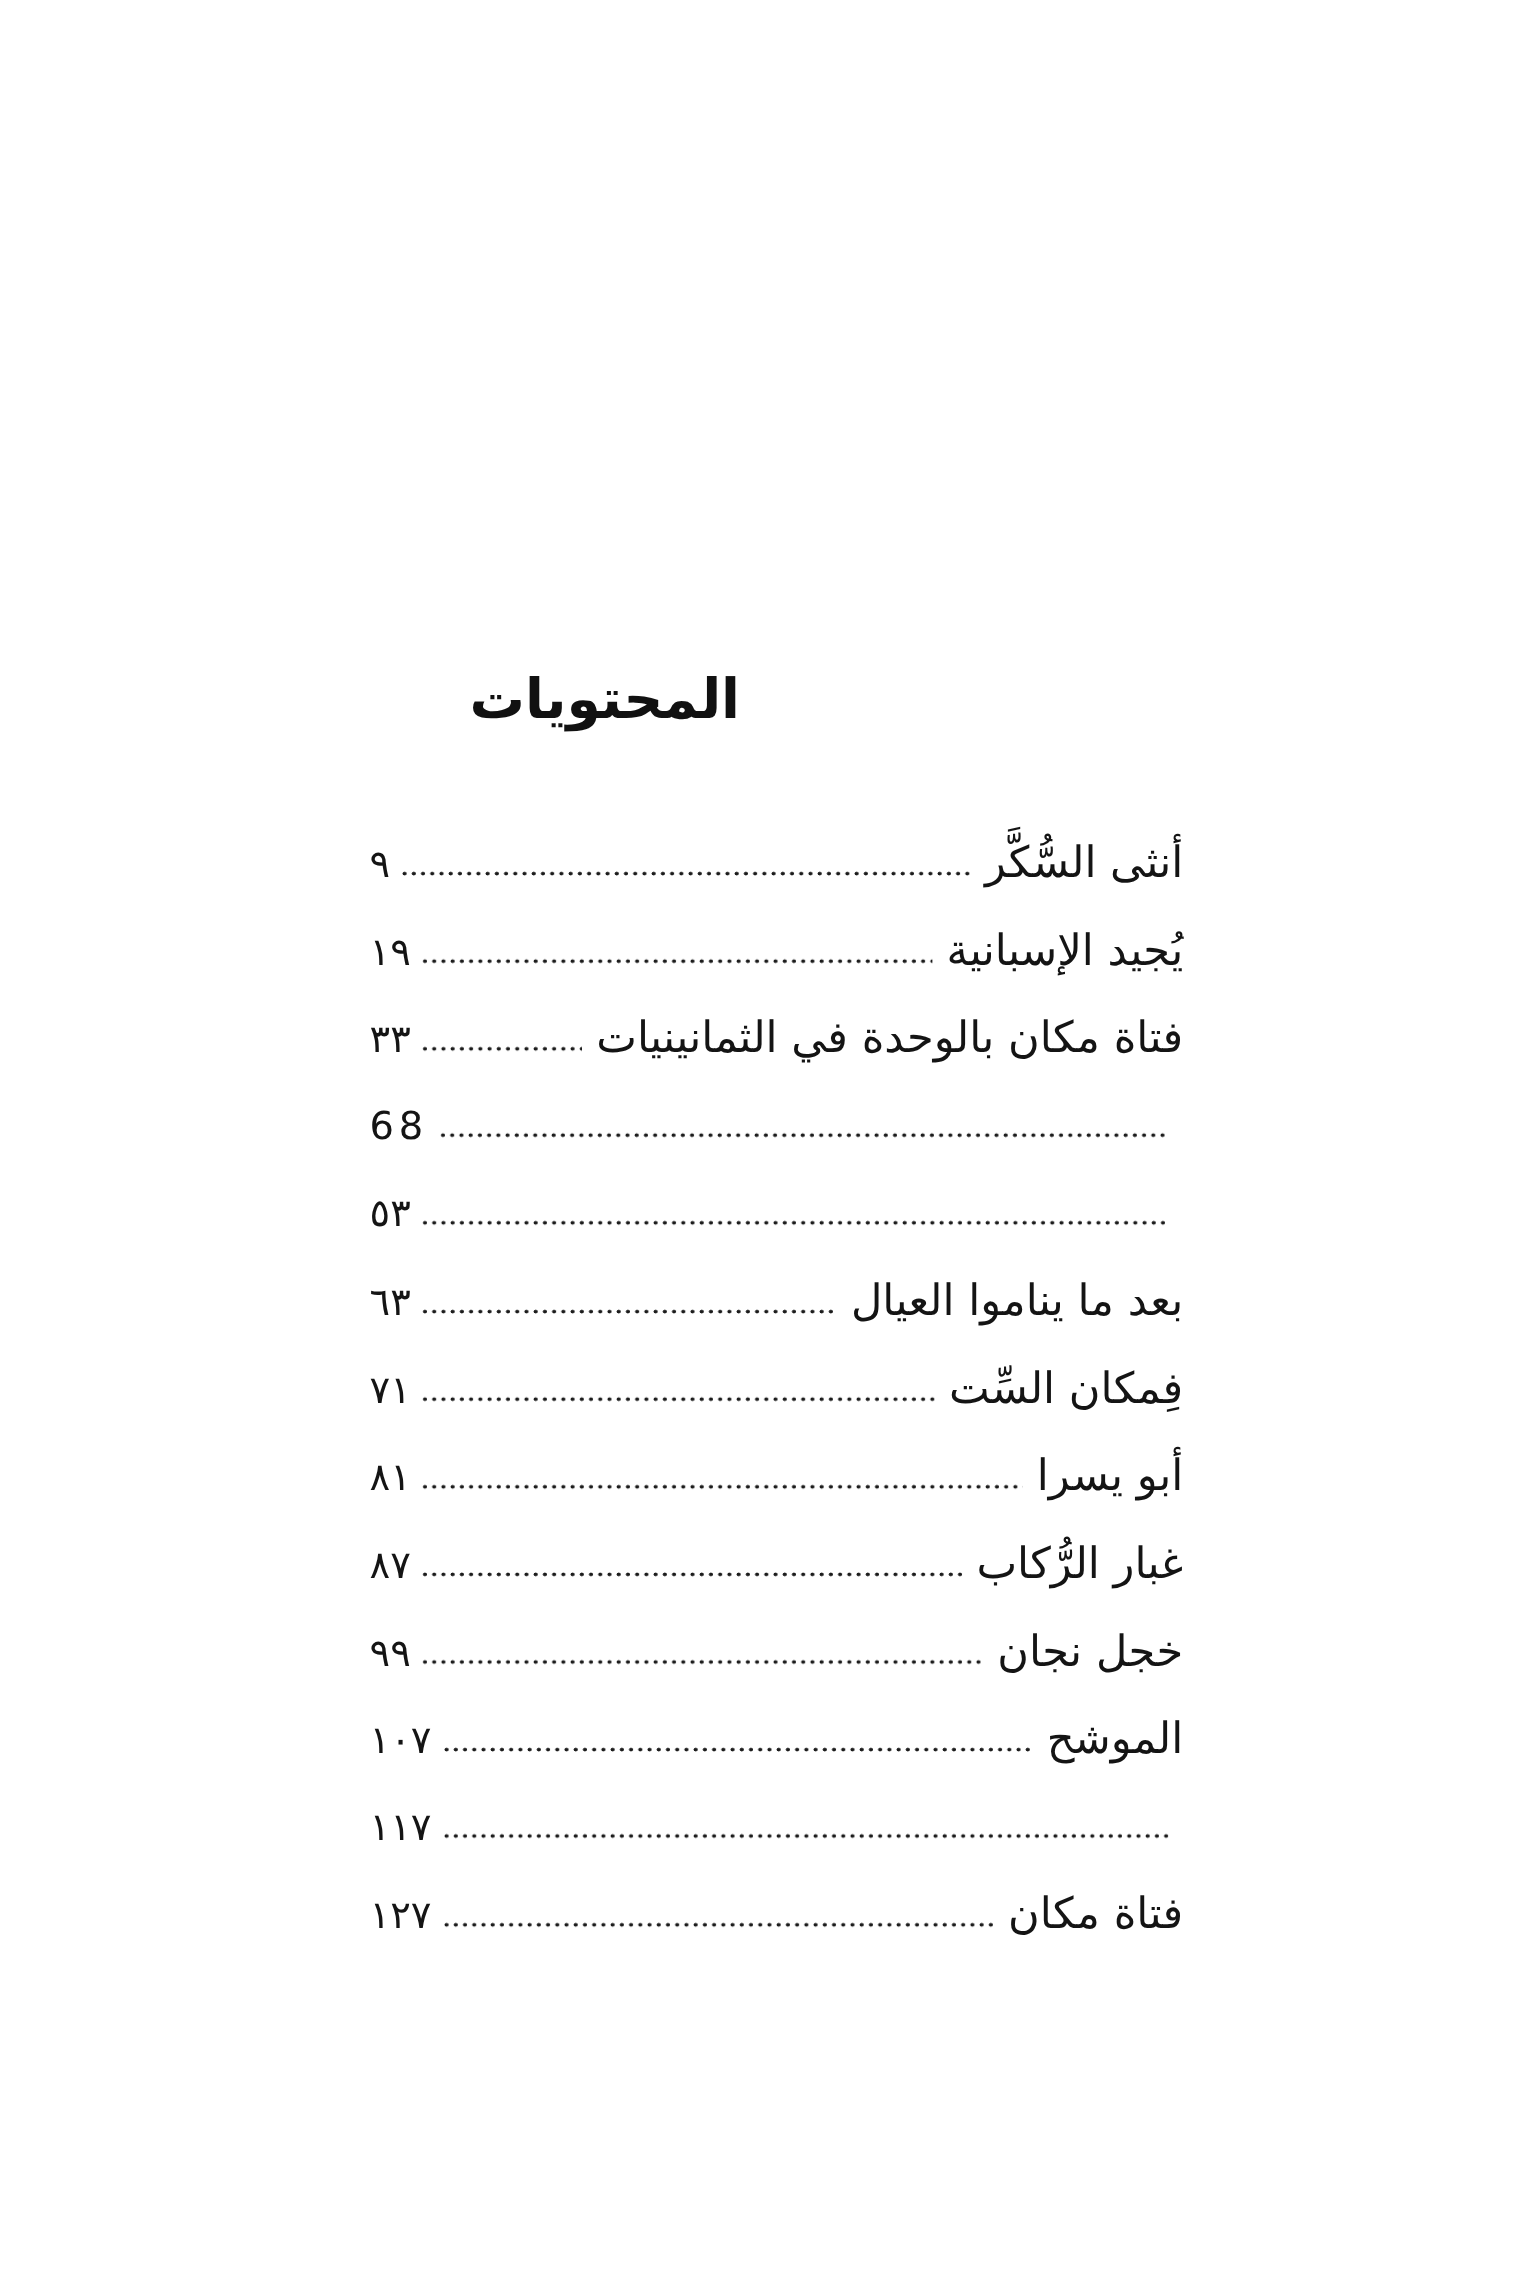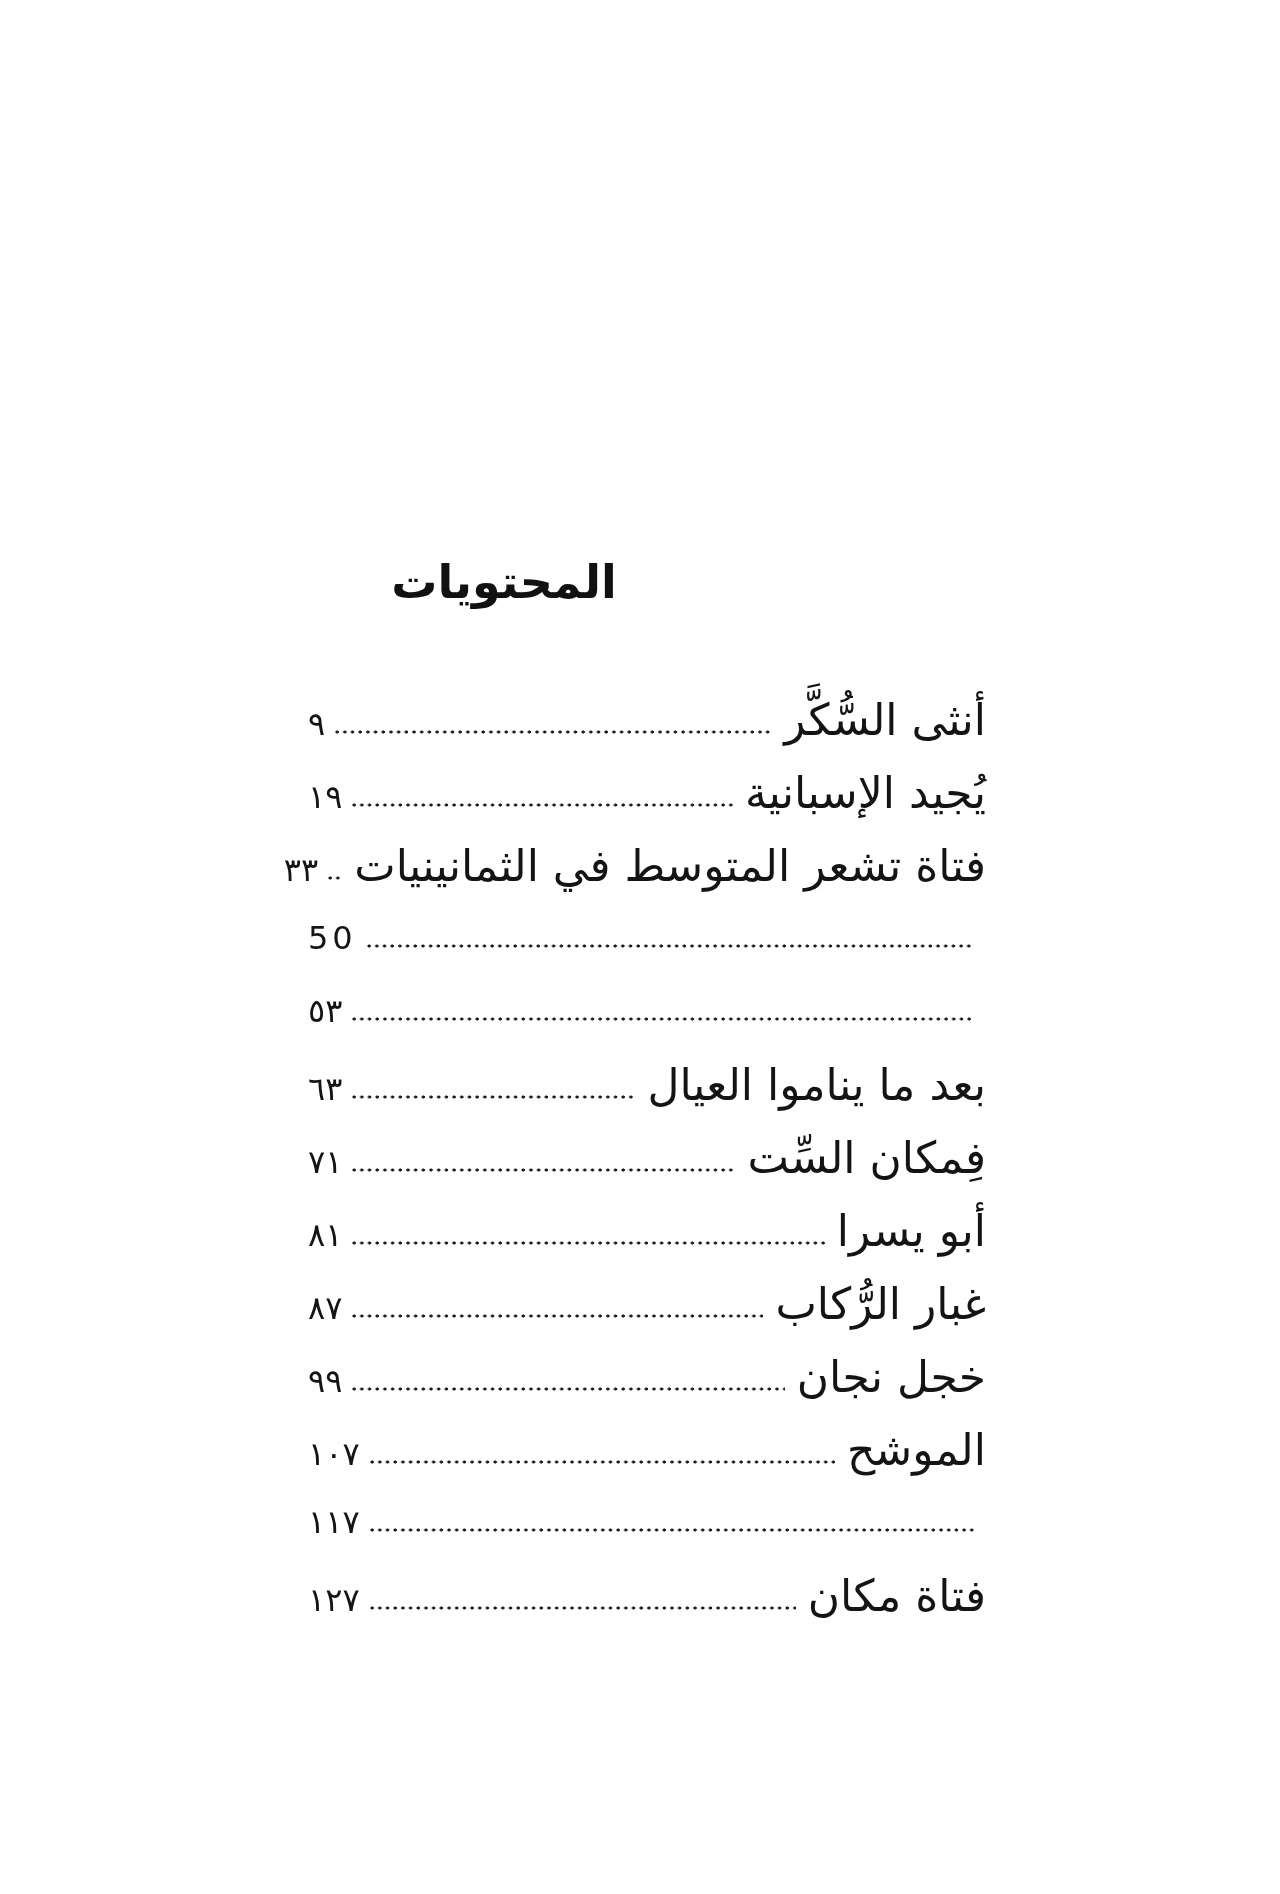--- a/index.html
+++ b/index.html
@@ -39,21 +39,21 @@
   }
   .toc-row {
     display: flex;
     direction: rtl;
     align-items: baseline;
     height: 73px;
     line-height: 73px;
     white-space: nowrap;
   }
   .toc-entry-title {
-    font-size: 44px;
+    font-size: 36px;
     color: #141414;
   }
   .dot-leader {
     flex: 1 1 auto;
     height: 4.4px;
     min-width: 14px;
     margin-inline-start: 12px;
     margin-inline-end: 10px;
     transform: translateY(-1px);
     background-image: radial-gradient(circle at 2.1px 2.2px, #1c1c1c 1.45px, rgba(0,0,0,0) 1.95px);
@@ -81,28 +81,28 @@
         <span class="toc-entry-page">٩</span>
       </div>
 
       <div class="toc-row">
         <span class="toc-entry-title">يُجيد الإسبانية</span>
         <span class="dot-leader"></span>
         <span class="toc-entry-page">١٩</span>
       </div>
 
       <div class="toc-row">
-        <span class="toc-entry-title">فتاة تشعر المتوسط في الثمانينيات</span>
+        <span class="toc-entry-title">فتاة مكان بالوحدة في الثمانينيات</span>
         <span class="dot-leader"></span>
         <span class="toc-entry-page">٣٣</span>
       </div>
 
       <div class="toc-row">
         <span class="dot-leader"></span>
-        <span class="toc-entry-page">50</span>
+        <span class="toc-entry-page">68</span>
       </div>
 
       <div class="toc-row">
         <span class="dot-leader"></span>
         <span class="toc-entry-page">٥٣</span>
       </div>
 
       <div class="toc-row">
         <span class="toc-entry-title">بعد ما يناموا العيال</span>
         <span class="dot-leader"></span>

